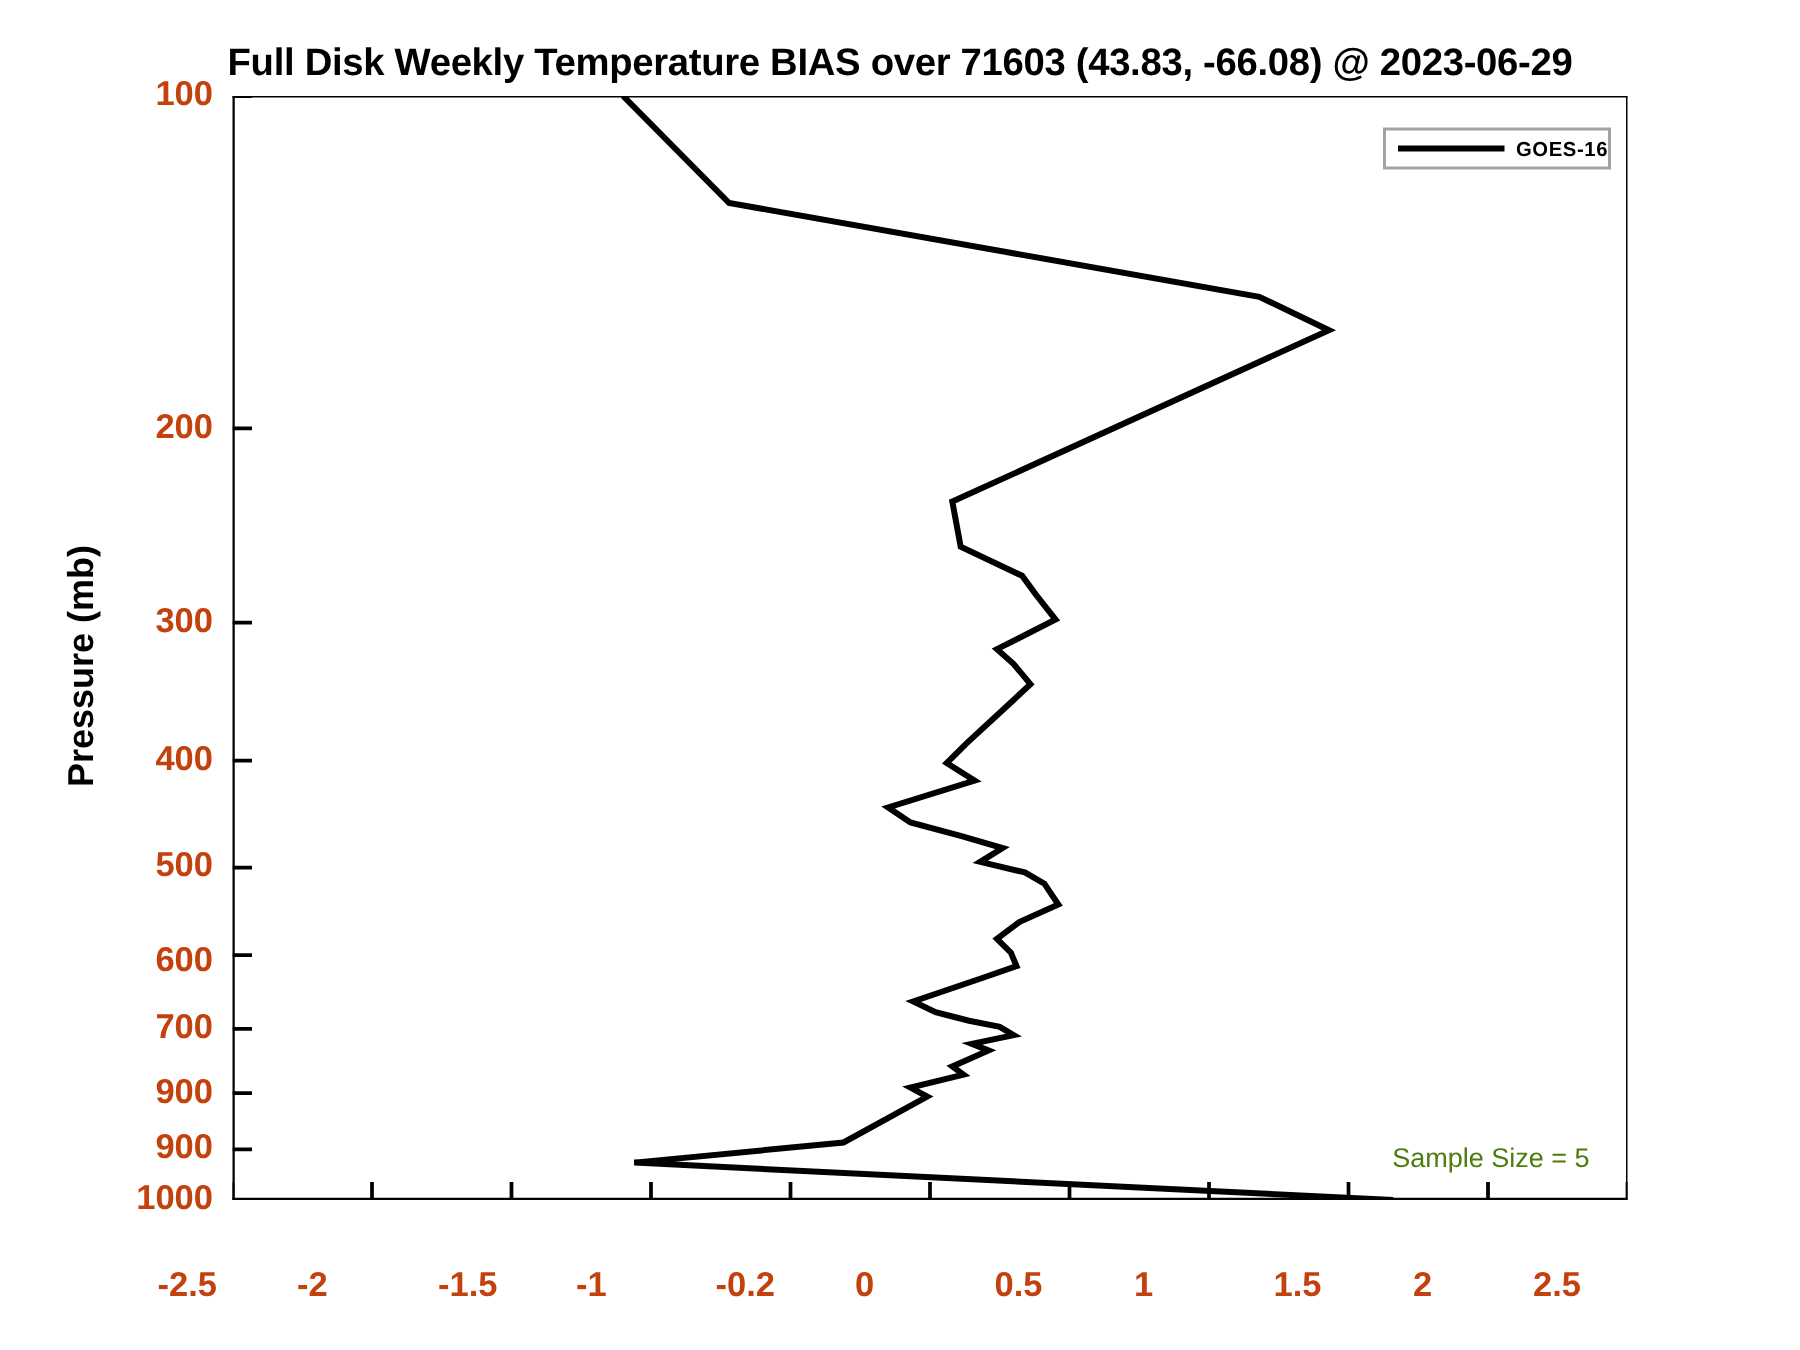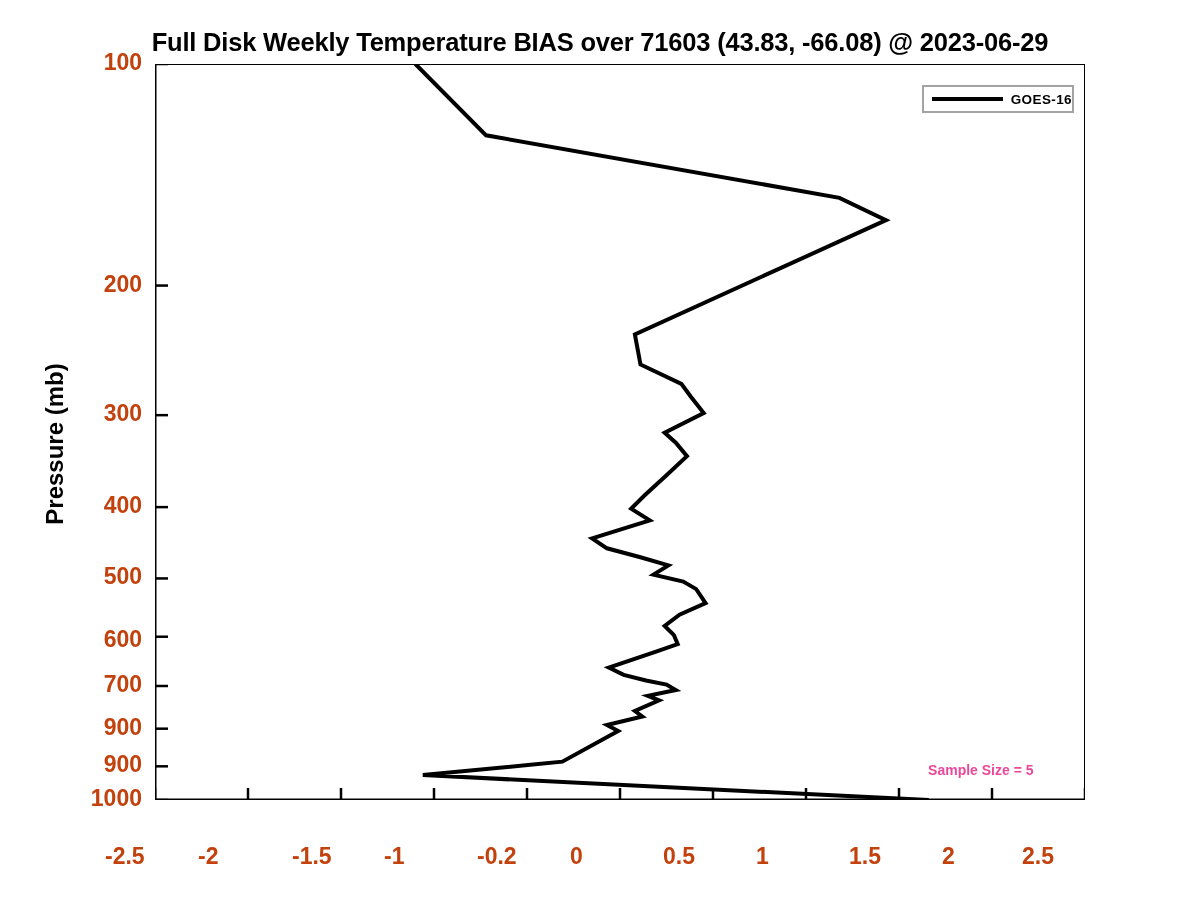--- a/index.html
+++ b/index.html
@@ -105,23 +105,23 @@
     font-size: 13.5px;
     font-weight: bold;
     color: #000000;
     letter-spacing: 0.4px;
     white-space: nowrap;
   }
   #sample-size {
     position: absolute;
     left: 948px;
     top: 757px;
-    font-size: 14px;
-    font-weight: bold;
-    color: #ec4899;
+    font-size: 18px;
+    font-weight: normal;
+    color: #4d7c0f;
     white-space: nowrap;
   }
 </style>
 </head>
 <body>
 
 <div id="figure">
 
   <div id="chart-title">Full Disk Weekly Temperature BIAS over 71603 (43.83, -66.08) @ 2023-06-29</div>
 

